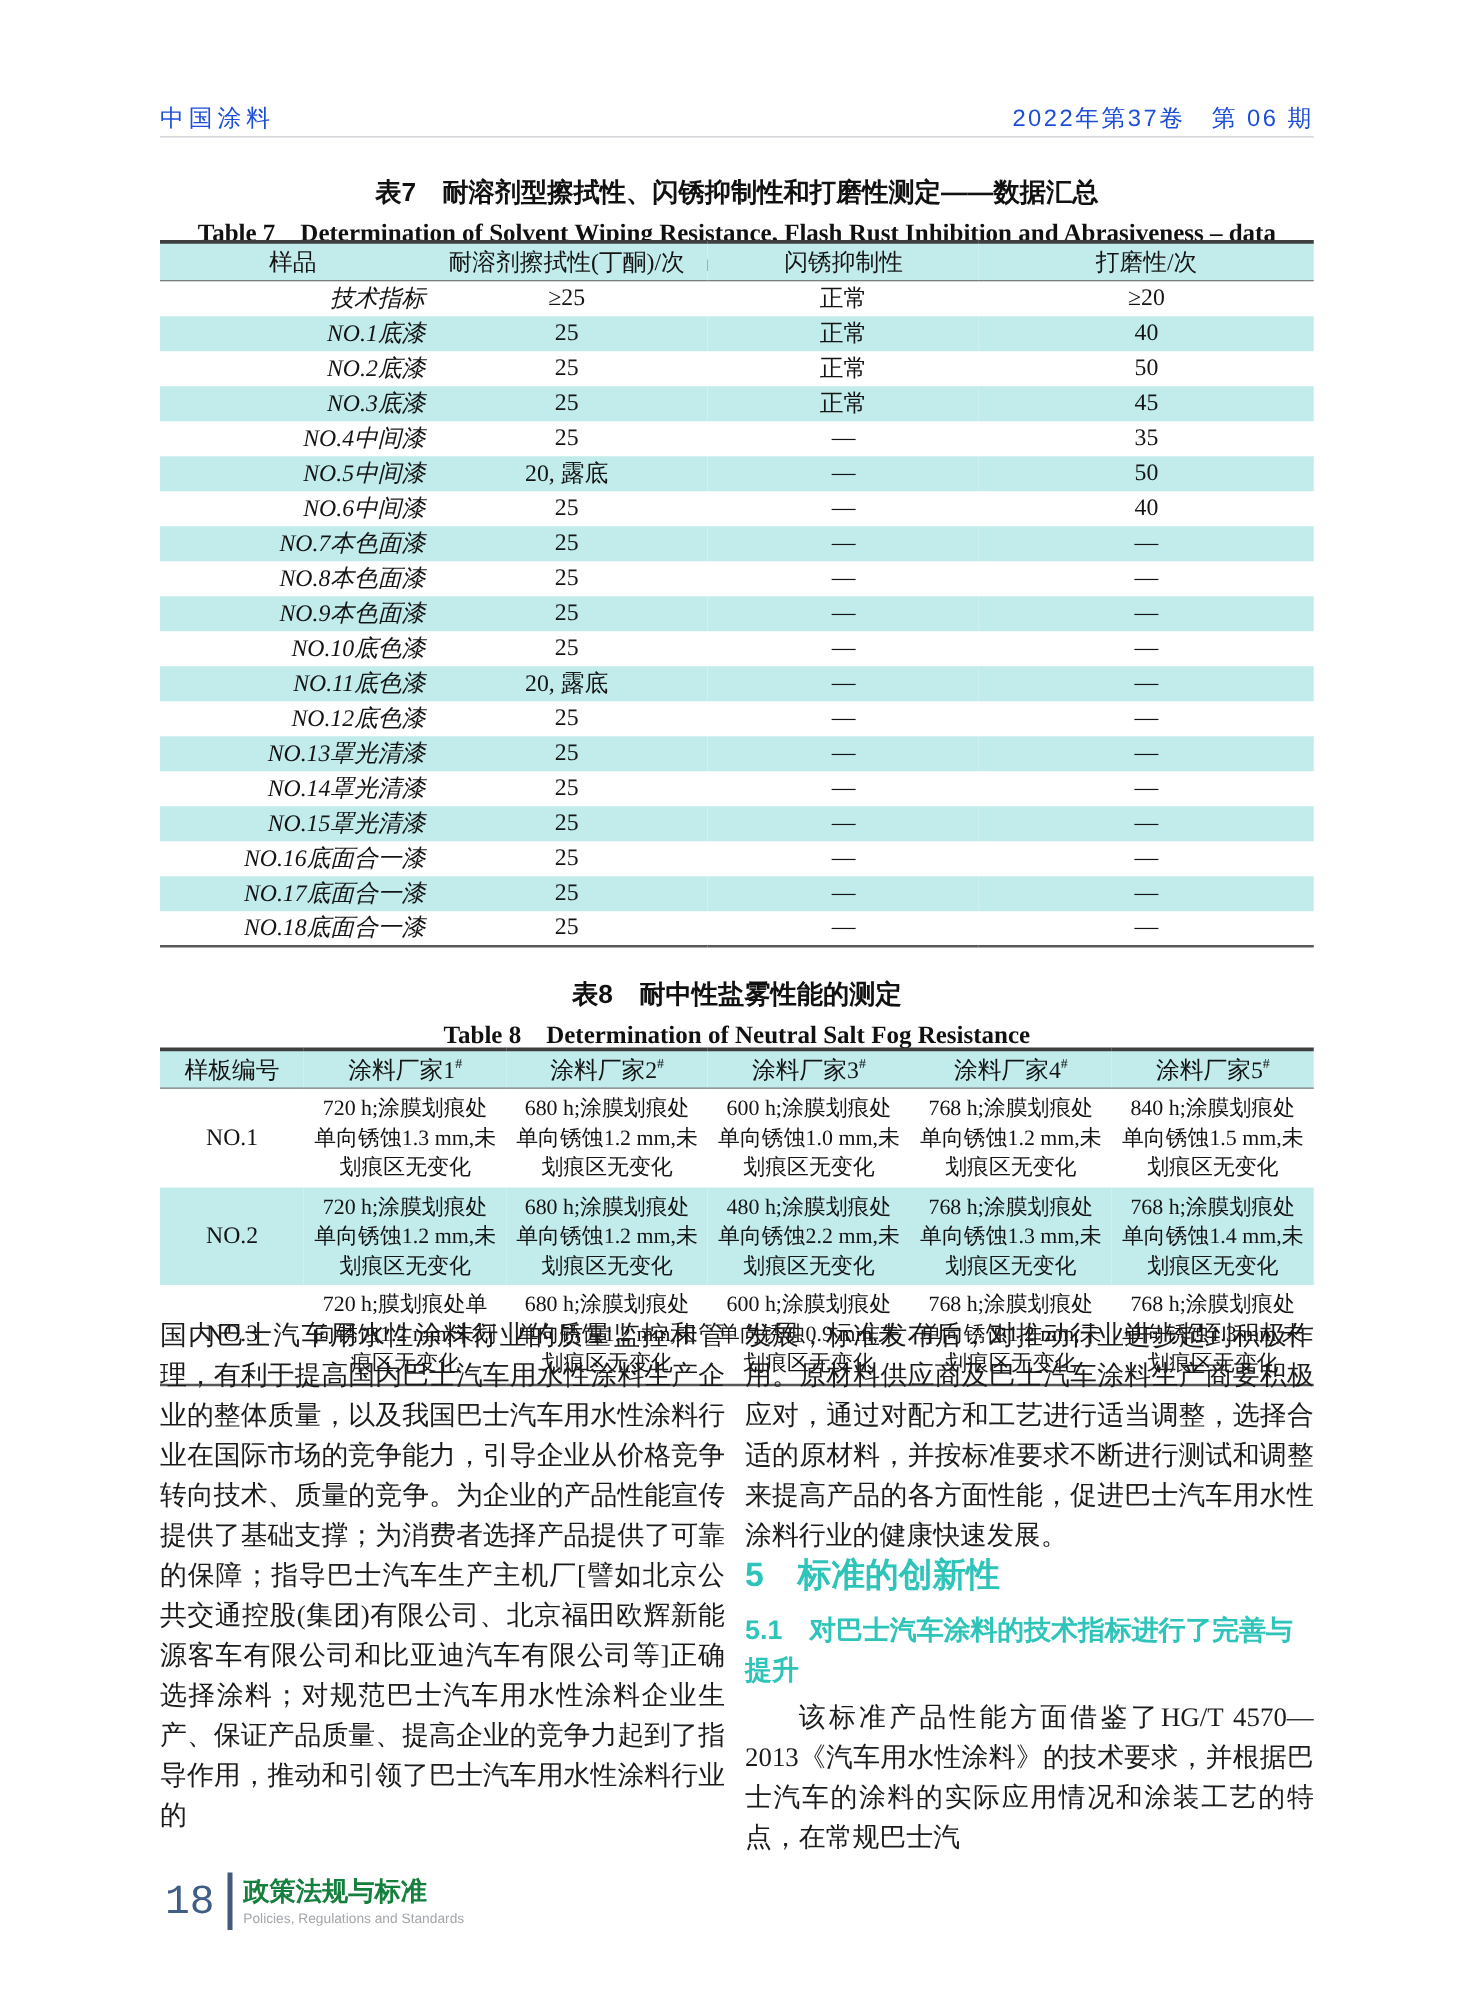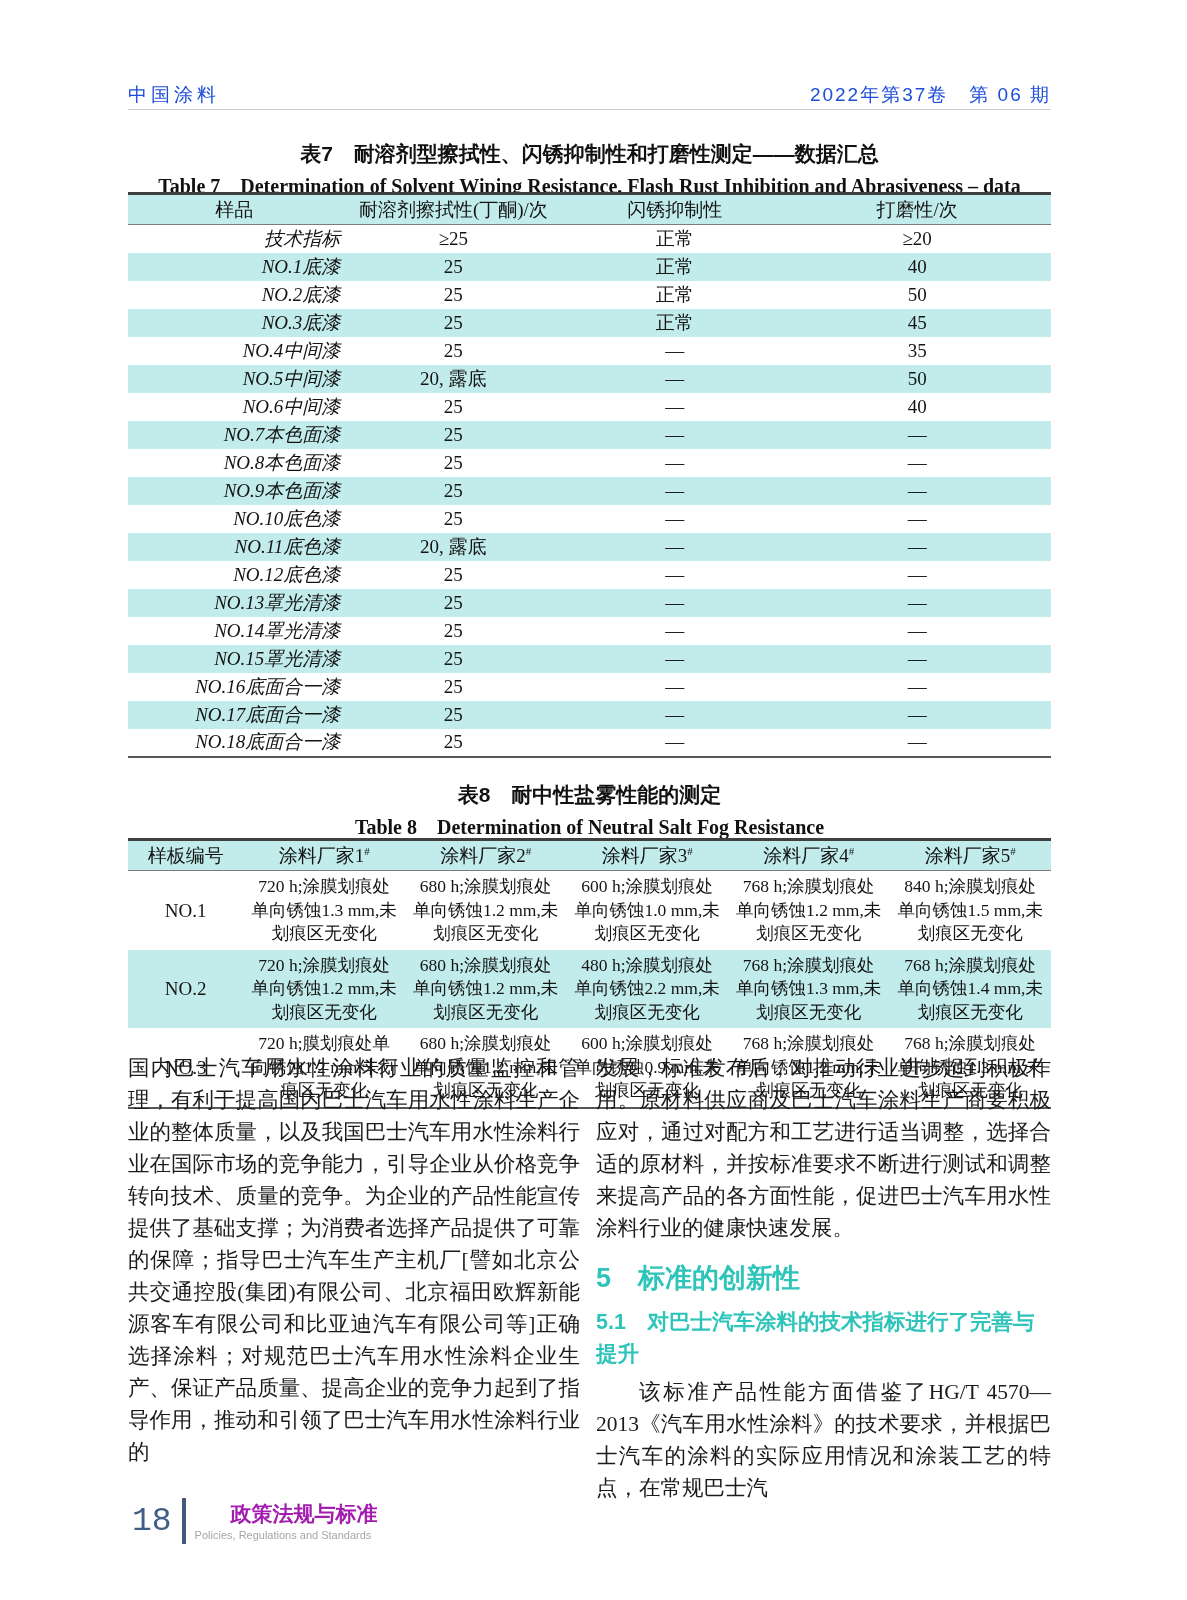--- a/index.html
+++ b/index.html
@@ -44,33 +44,33 @@
   #t8 td { height:73px; font-size:17.5px; line-height:23.5px; padding:4px 7px; }
   #t8 td.rowhead { font-size:19px; padding:0; }
   sup { font-size:11px; }
 
   
   .col { top:1052px; font-size:21.5px; line-height:32px; text-align:justify; }
   .col-left  { left:128px;  width:452px; }
   .col-right { left:596px;  width:455px; }
   .sec-h2 { font-family:"Liberation Sans","DejaVu Sans",sans-serif;
     color:var(--teal); font-weight:bold; font-size:27px;
-    margin-top:18px; margin-bottom:2px; text-align:left; }
+    margin-bottom:2px; text-align:left; }
   .sec-h3 { font-family:"Liberation Sans","DejaVu Sans",sans-serif;
     color:var(--teal); font-weight:bold; font-size:21.5px;
     margin-top:12px; margin-bottom:6px; text-align:left; }
   .indent { text-indent:2em; }
 
   
   .footer { left:132px; top:1498px; display:flex; align-items:center; }
   .page-num { font-size:33px; color:#3f5d85; margin-right:10px;
     font-family:Liberation Mono, monospace; }
   .footer-bar { width:4px; height:46px; background:#44597c; margin-right:9px; }
   .footer-cn { font-family:"Liberation Sans","DejaVu Sans",sans-serif;
-    font-weight:bold; font-size:21px; color:#a21caf; line-height:24px;margin-left:36px; }
+    font-weight:bold; font-size:21px; color:#15803d; line-height:24px; }
   .footer-en { font-family:"Liberation Sans","DejaVu Sans",sans-serif;
     font-size:11px; color:#a3a7ab; margin-top:3px; }
 
   :root { --cyan:#c2ecec; --teal:#2ec4b9; }
 </style>
 </head>
 <body>
 
 <div class="abs page-header">
   <span class="journal">中国涂料</span>

